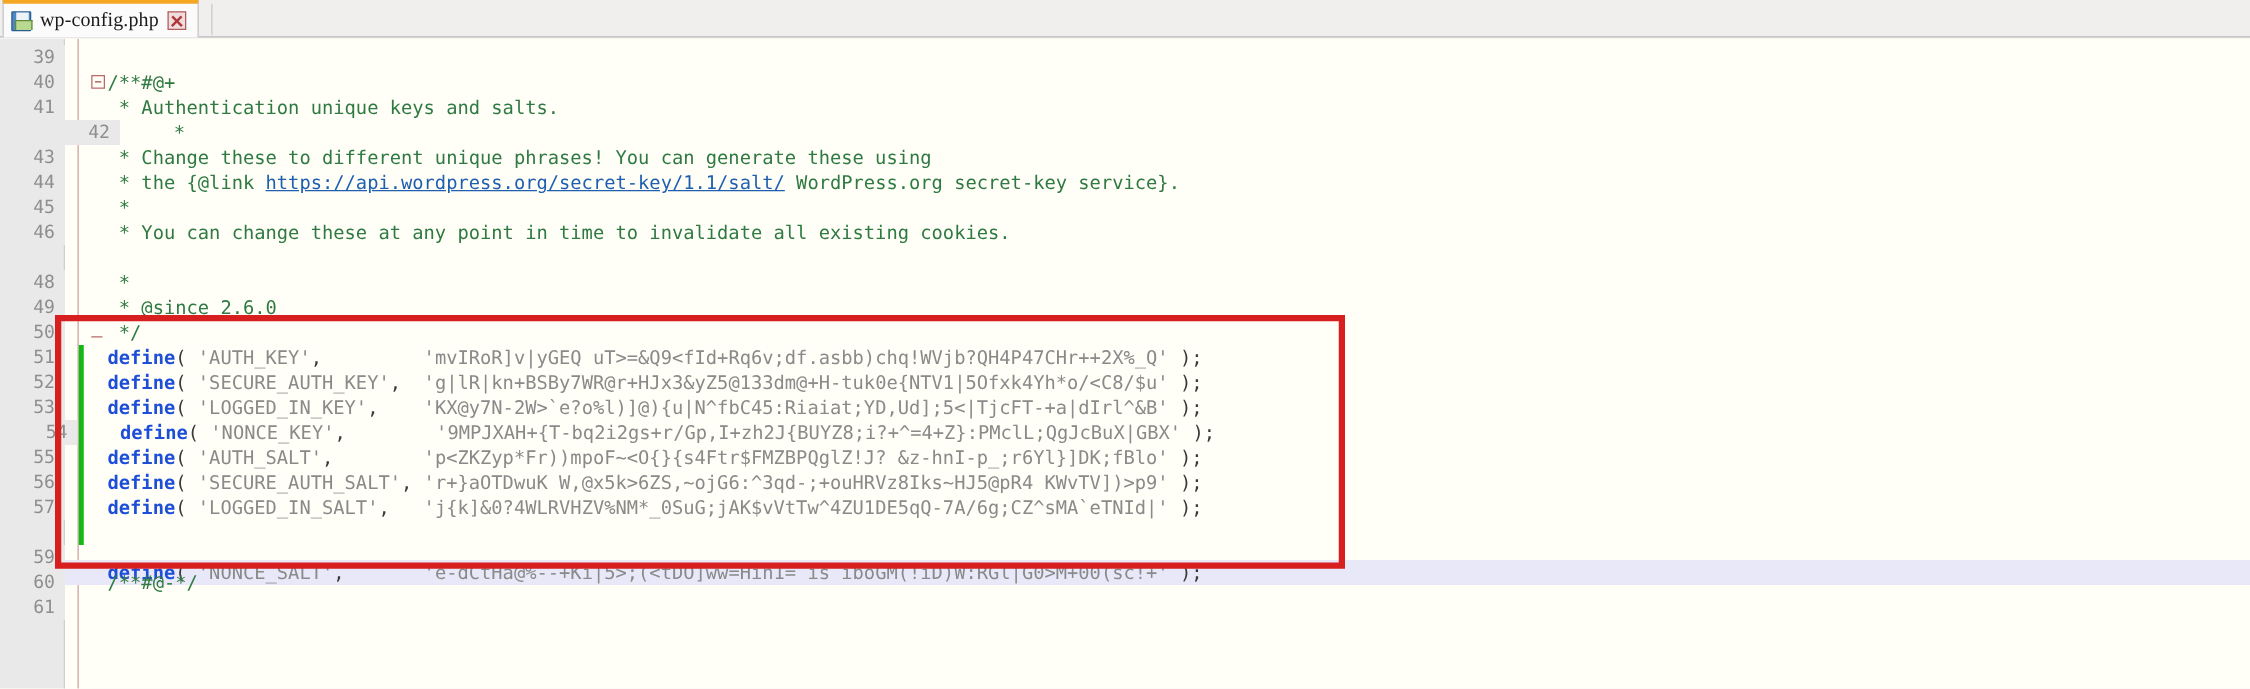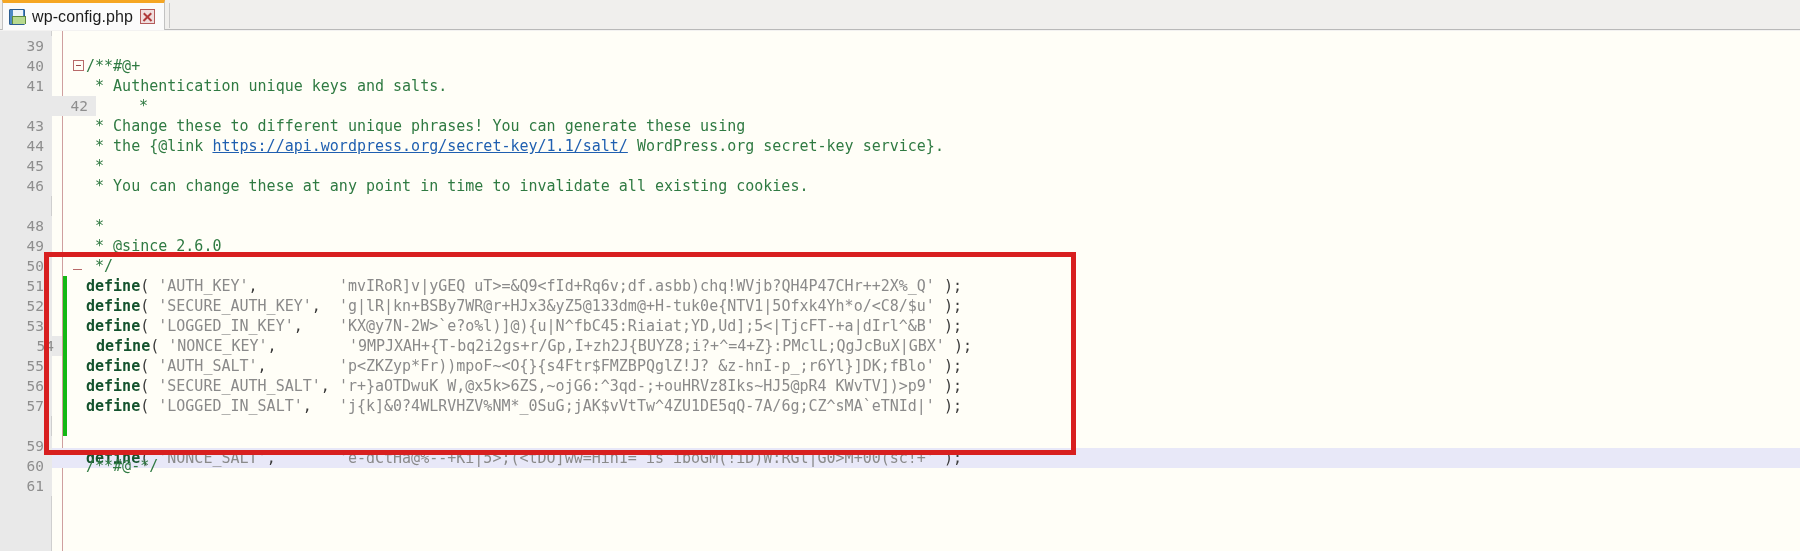--- a/index.html
+++ b/index.html
@@ -36,21 +36,21 @@
     padding: 0 9px 0 6px;
     background: #fbfbfb;
     border-top: 3px solid #f5a623;
     border-left: 1px solid #c2c2c2;
     border-right: 1px solid #c2c2c2;
     cursor: pointer;
   }
   .tab-label {
     font-size: 16px;
     color: #1b1b1b;
-    font-family: Liberation Sans, sans-serif;
+    font-family: Liberation Serif, serif;
     letter-spacing: .1px;
     white-space: nowrap;
   }
 
   
   .floppy-icon {
     position: relative;
     width: 16px; height: 16px;
     flex: 0 0 16px;
     background: #4d88c4;
@@ -169,21 +169,21 @@
   .code {
     position: absolute;
     left: 86px; top: 0;
     white-space: pre;
     font-family: "DejaVu Sans Mono", "Liberation Mono", monospace;
     font-size: 15px;
     letter-spacing: 0px;
   }
 
   .cmt  { color: #2f7a42; }
-  .kw   { color: #14532d; font-weight: bold; }
+  .kw   { color: #1d4ed8; font-weight: bold; }
   .punc { color: #3a3a3a; }
   .str  { color: #8a8a8a; }
   .link { color: #1f5fb0; text-decoration: underline; }
 
   
   .changebar {
     position: absolute;
     left: 63px;
     width: 4px;
     background: #14b814;

